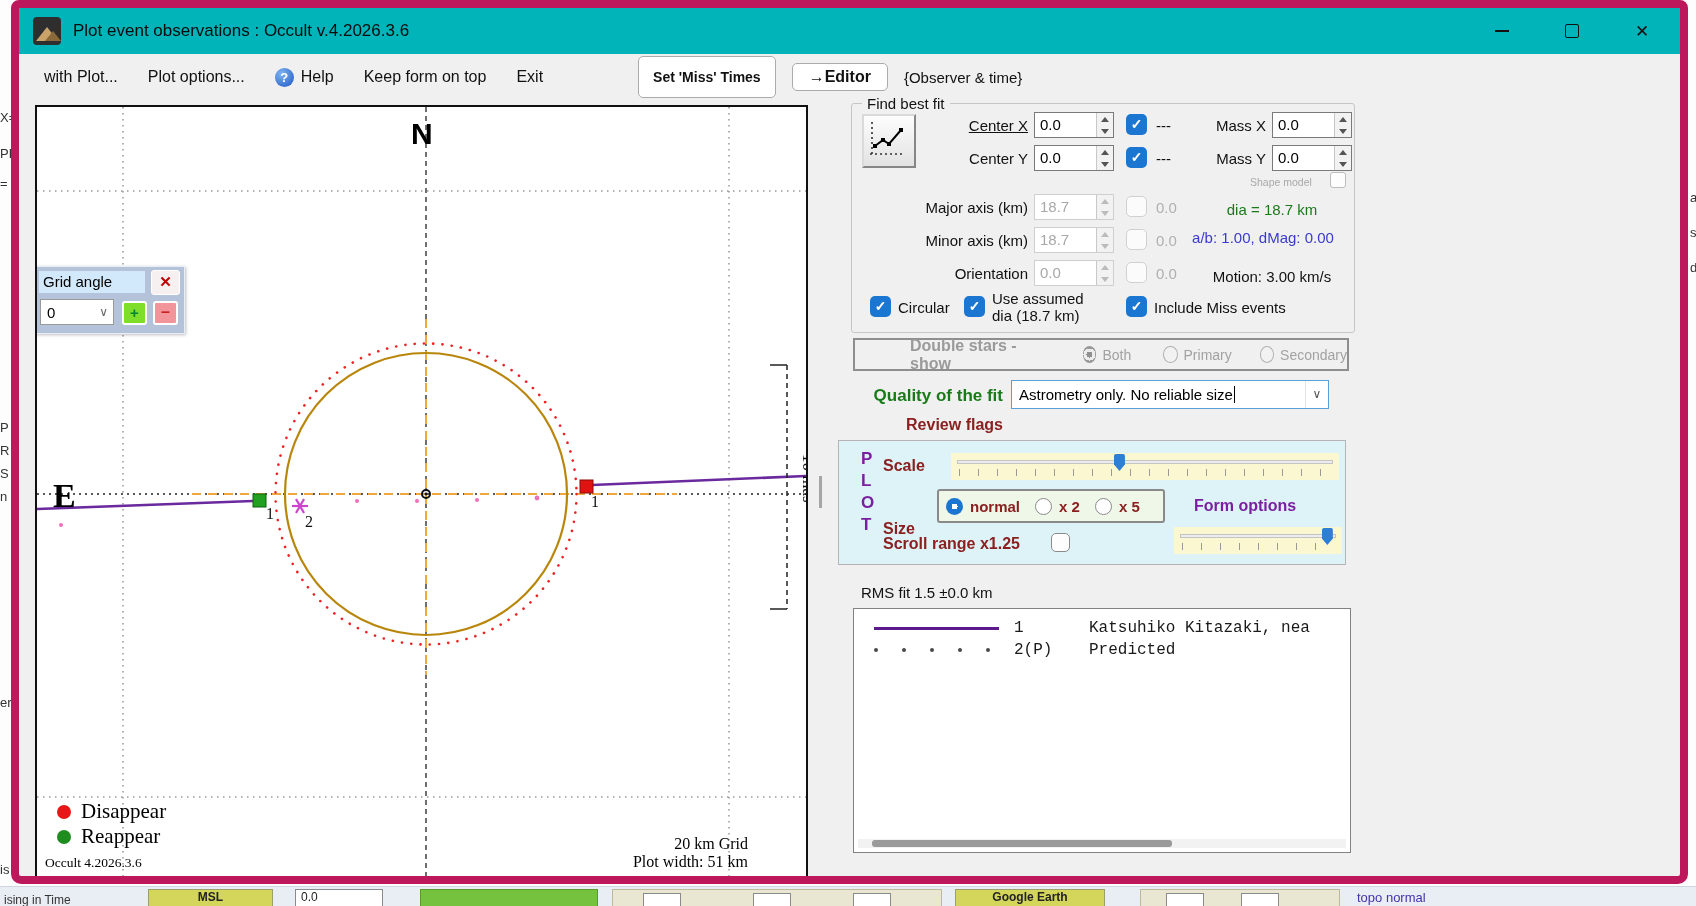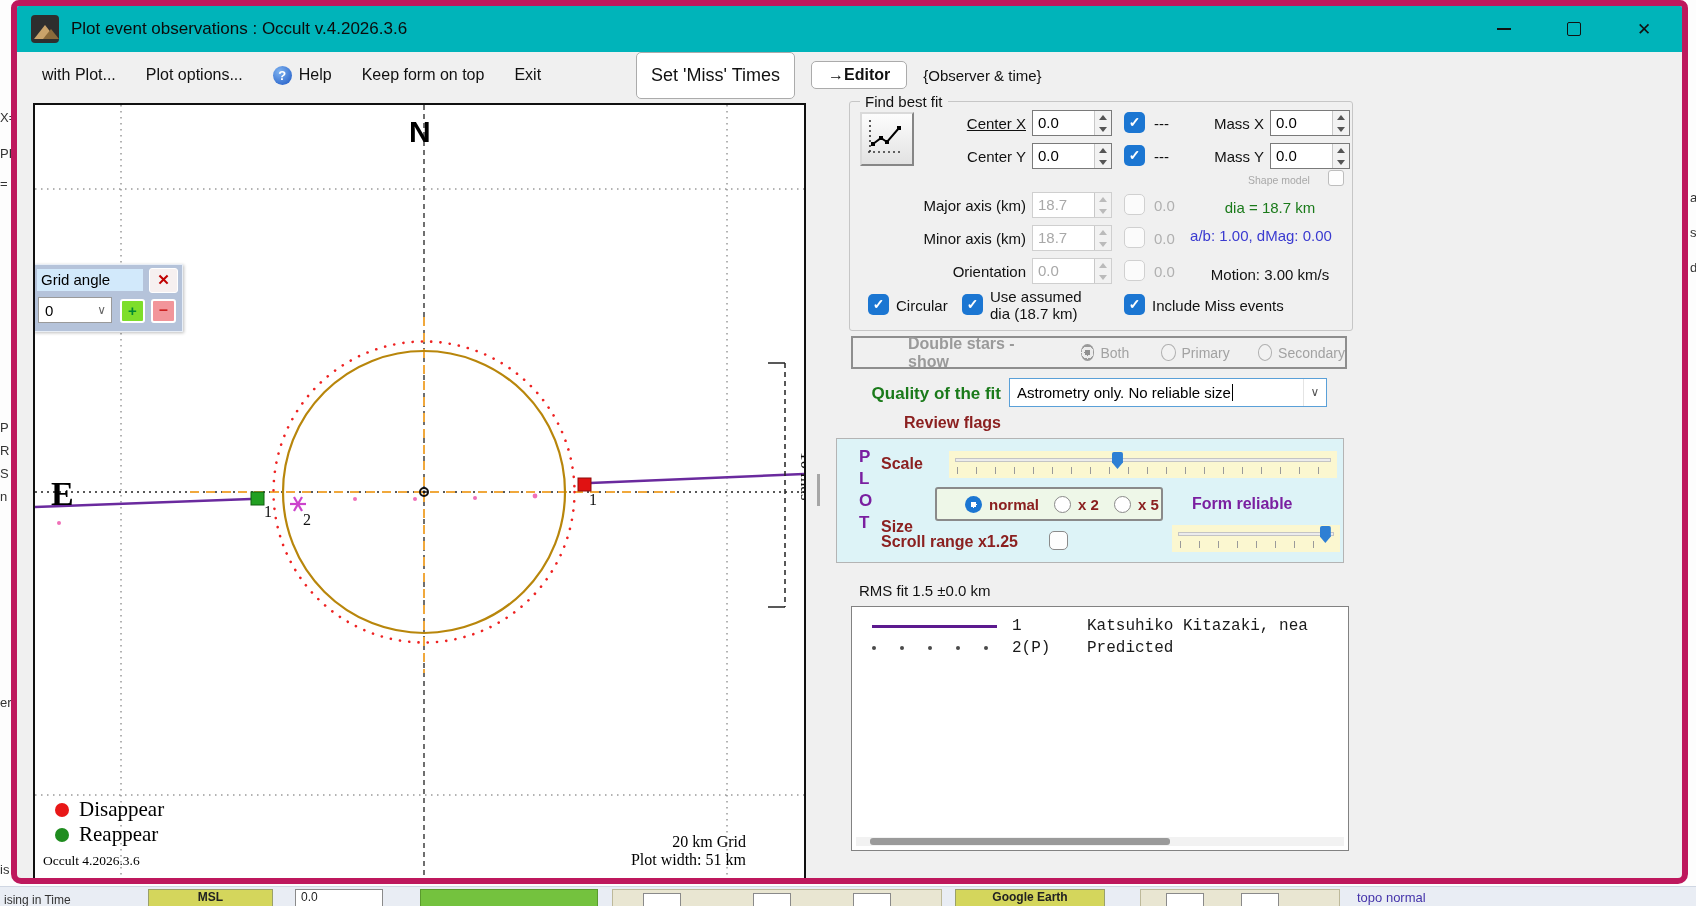--- a/index.html
+++ b/index.html
@@ -8,38 +8,38 @@
   .abs{position:absolute;}
   
   .frag{position:absolute;font-size:13px;color:#333;}
   .bottom-strip{position:absolute;left:0;top:886px;width:1696px;height:20px;background:#e9edf4;border-top:1px solid #cfd6e2;}
   .bcell{position:absolute;top:2px;height:22px;border:1px solid #9aa06a;box-sizing:border-box;font-size:12px;font-weight:bold;color:#222;display:flex;align-items:flex-start;justify-content:center;overflow:hidden;}
   .bcell.yellow{background:#d4d65c;}
   .bcell.green{background:#74c23e;border-color:#5a9a2e;font-weight:normal;}
   .bcell.beige{background:#e9e6d2;border-color:#bdb99a;}
   .minibox{position:absolute;top:3px;width:36px;height:13px;background:#fff;border:1px solid #8a8a8a;}
   
-  .app-window{position:absolute;left:11px;top:0;width:1677px;height:884px;background:#f0f0f0;border:6px solid #be185d;border-radius:8px 8px 10px 10px;box-sizing:border-box;overflow:hidden;}
+  .app-window{position:absolute;left:11px;top:0;width:1677px;height:884px;background:#f0f0f0;border:8px solid #be185d;border-radius:8px 8px 10px 10px;box-sizing:border-box;overflow:hidden;}
   .titlebar{position:absolute;left:0;top:0;right:0;height:46px;background:#00b4ba;display:flex;align-items:center;}
   .app-icon{width:28px;height:28px;margin-left:14px;background:#2e2e2e;border-radius:4px;position:relative;overflow:hidden;flex:0 0 auto;}
   .app-icon .peak{position:absolute;left:3px;bottom:4px;width:0;height:0;border-left:11px solid transparent;border-right:11px solid transparent;border-bottom:14px solid #c9a36a;}
   .app-icon .peak2{position:absolute;left:12px;bottom:4px;width:0;height:0;border-left:8px solid transparent;border-right:8px solid transparent;border-bottom:10px solid #8a6a3a;}
   .title-text{margin-left:12px;font-size:17px;color:#0b0b0b;}
   .winbtns{position:absolute;right:18px;top:0;height:46px;display:flex;align-items:center;gap:30px;}
   .winbtn{width:40px;height:32px;display:flex;align-items:center;justify-content:center;cursor:default;}
   .glyph-min{width:14px;height:2px;background:#111;}
   .glyph-max{width:12px;height:12px;border:1.6px solid #111;border-radius:2px;}
   .glyph-close{font-size:17px;color:#111;line-height:1;}
   
   .menubar{position:absolute;left:0;top:46px;right:0;height:46px;background:#f0f0f0;display:flex;align-items:center;}
   .menu-item{font-size:16px;color:#111;margin-left:30px;white-space:nowrap;}
   .menu-item:first-child{margin-left:25px;}
   .help-wrap{display:flex;align-items:center;gap:7px;margin-left:30px;}
   .help-icon{width:19px;height:19px;border-radius:50%;background:radial-gradient(circle at 35% 30%,#7fb3f0,#1a56c4);color:#fff;font-size:13px;font-weight:bold;display:flex;align-items:center;justify-content:center;}
-  .mbtn{background:#fff;border:1px solid #ababab;border-radius:5px;padding:12px 14px;font-size:18px;color:#111;white-space:nowrap;}
+  .mbtn{background:#fff;border:1px solid #ababab;border-radius:5px;padding:12px 14px;font-size:14px;color:#111;white-space:nowrap;font-weight:bold;}
   .mbtn.editor{font-size:16px;font-weight:bold;padding:4px 16px;}
   
   .plot-panel{position:absolute;left:16px;top:97px;width:773px;height:779px;background:#fff;border:2px solid #101010;box-sizing:border-box;overflow:hidden;}
   .plot-header{position:absolute;left:8px;top:4px;font-size:19px;font-weight:bold;color:#000;line-height:25px;white-space:pre;}
   .compass-n{position:absolute;left:374px;top:10px;font-size:30px;font-weight:900;color:#000;}
   .compass-e{position:absolute;left:16px;top:370px;font-size:34px;font-weight:bold;font-family:"Liberation Serif",serif;color:#000;}
   .plot-legend{position:absolute;left:20px;top:692px;font-family:"Liberation Serif",serif;font-size:21px;color:#000;}
   .plot-legend .lrow{display:flex;align-items:center;gap:10px;height:25px;}
   .dotmark{width:14px;height:14px;border-radius:50%;}
   .plot-version{position:absolute;left:8px;top:748px;font-family:"Liberation Serif",serif;font-size:13.5px;color:#000;}
@@ -86,21 +86,21 @@
   .review-box .rcb{width:18px;height:18px;background:#fff;border:1px solid #8a8a8a;border-radius:4px;}
   .review-box .rtxt{font-size:15px;color:#111;}
   .plotpanel{position:absolute;left:819px;top:432px;width:508px;height:125px;background:#ddf3f7;border:1px solid #b4b4b4;box-sizing:border-box;}
   .pl-letter{position:absolute;left:22px;font-size:17px;font-weight:bold;color:#7a1fa0;}
   .maroon{color:#8b2020;font-weight:bold;}
   .purpleb{color:#7a1fa0;font-weight:bold;}
   .slider{position:absolute;background:#fbf7d0;}
   .slider .track{position:absolute;left:6px;right:6px;top:7px;height:4px;background:#ececec;border:1px solid #c4c4c4;box-sizing:border-box;}
   .slider .ticks{position:absolute;left:8px;right:8px;top:16px;height:7px;background:repeating-linear-gradient(90deg,#9a9a9a 0 1px,transparent 1px 19px);}
   .slider .thumb{position:absolute;top:1px;width:11px;height:17px;background:#2e7fd4;border-radius:2px;clip-path:polygon(0 0,100% 0,100% 62%,50% 100%,0 62%);}
-  .sizegroup{position:absolute;left:98px;top:48px;width:228px;height:34px;background:#eef7e8;border:2px solid #8a8a8a;border-radius:3px;box-sizing:border-box;display:flex;align-items:center;gap:7px;padding-left:28px;}
+  .sizegroup{position:absolute;left:98px;top:48px;width:228px;height:34px;background:#eef7e8;border:2px solid #8a8a8a;border-radius:3px;box-sizing:border-box;display:flex;align-items:center;gap:7px;padding-left:7px;}
   .sizegroup .slabel{font-size:15px;}
   .obslist{position:absolute;left:834px;top:600px;width:498px;height:245px;background:#fff;border:1.5px solid #828282;box-sizing:border-box;font-family:"Liberation Mono",monospace;font-size:16px;color:#1a1a1a;}
   .obsrow{position:absolute;left:0;width:100%;height:22px;display:flex;align-items:center;white-space:pre;overflow:hidden;}
   .swatch{width:140px;margin-left:20px;flex:0 0 auto;display:flex;align-items:center;}
   .swatch .line{width:125px;height:3px;background:#5c1a8e;}
   .swatch .dots{display:flex;gap:24px;}
   .swatch .dots i{width:4px;height:4px;border-radius:50%;background:#4a4a4a;}
   .obs-num{width:75px;flex:0 0 auto;}
   .hscroll{position:absolute;left:4px;right:4px;bottom:4px;height:9px;background:#f2f2f2;}
   .hscroll .hthumb{position:absolute;left:14px;top:1px;width:300px;height:7px;background:#9a9a9a;border-radius:3px;}
@@ -405,21 +405,21 @@
 
       <div class="flbl maroon" style="left:44px;top:56px;font-size:16px;margin-top:23px;">Size</div>
       <div class="sizegroup">
         <span class="radio sel"></span>
         <span class="slabel" style="font-weight:bold;color:#8b2020;">normal</span>
         <span class="radio un" style="margin-left:8px;"></span>
         <span class="slabel" style="font-weight:bold;color:#8b2020;">x 2</span>
         <span class="radio un" style="margin-left:8px;"></span>
         <span class="slabel" style="font-weight:bold;color:#8b2020;">x 5</span>
       </div>
-      <div class="flbl purpleb" style="left:355px;top:56px;font-size:16px;">Form reliable</div>
+      <div class="flbl purpleb" style="left:355px;top:56px;font-size:16px;">Form options</div>
 
       <div class="flbl maroon" style="left:44px;top:94px;font-size:16px;">Scroll range x1.25</div>
       <span class="cb off" style="left:212px;top:92px;width:19px;height:19px;"></span>
       <div class="slider" style="left:335px;top:86px;width:168px;height:27px;">
         <span class="track"></span>
         <span class="ticks"></span>
         <span class="thumb" style="left:88%;"></span>
       </div>
     </div>
 

